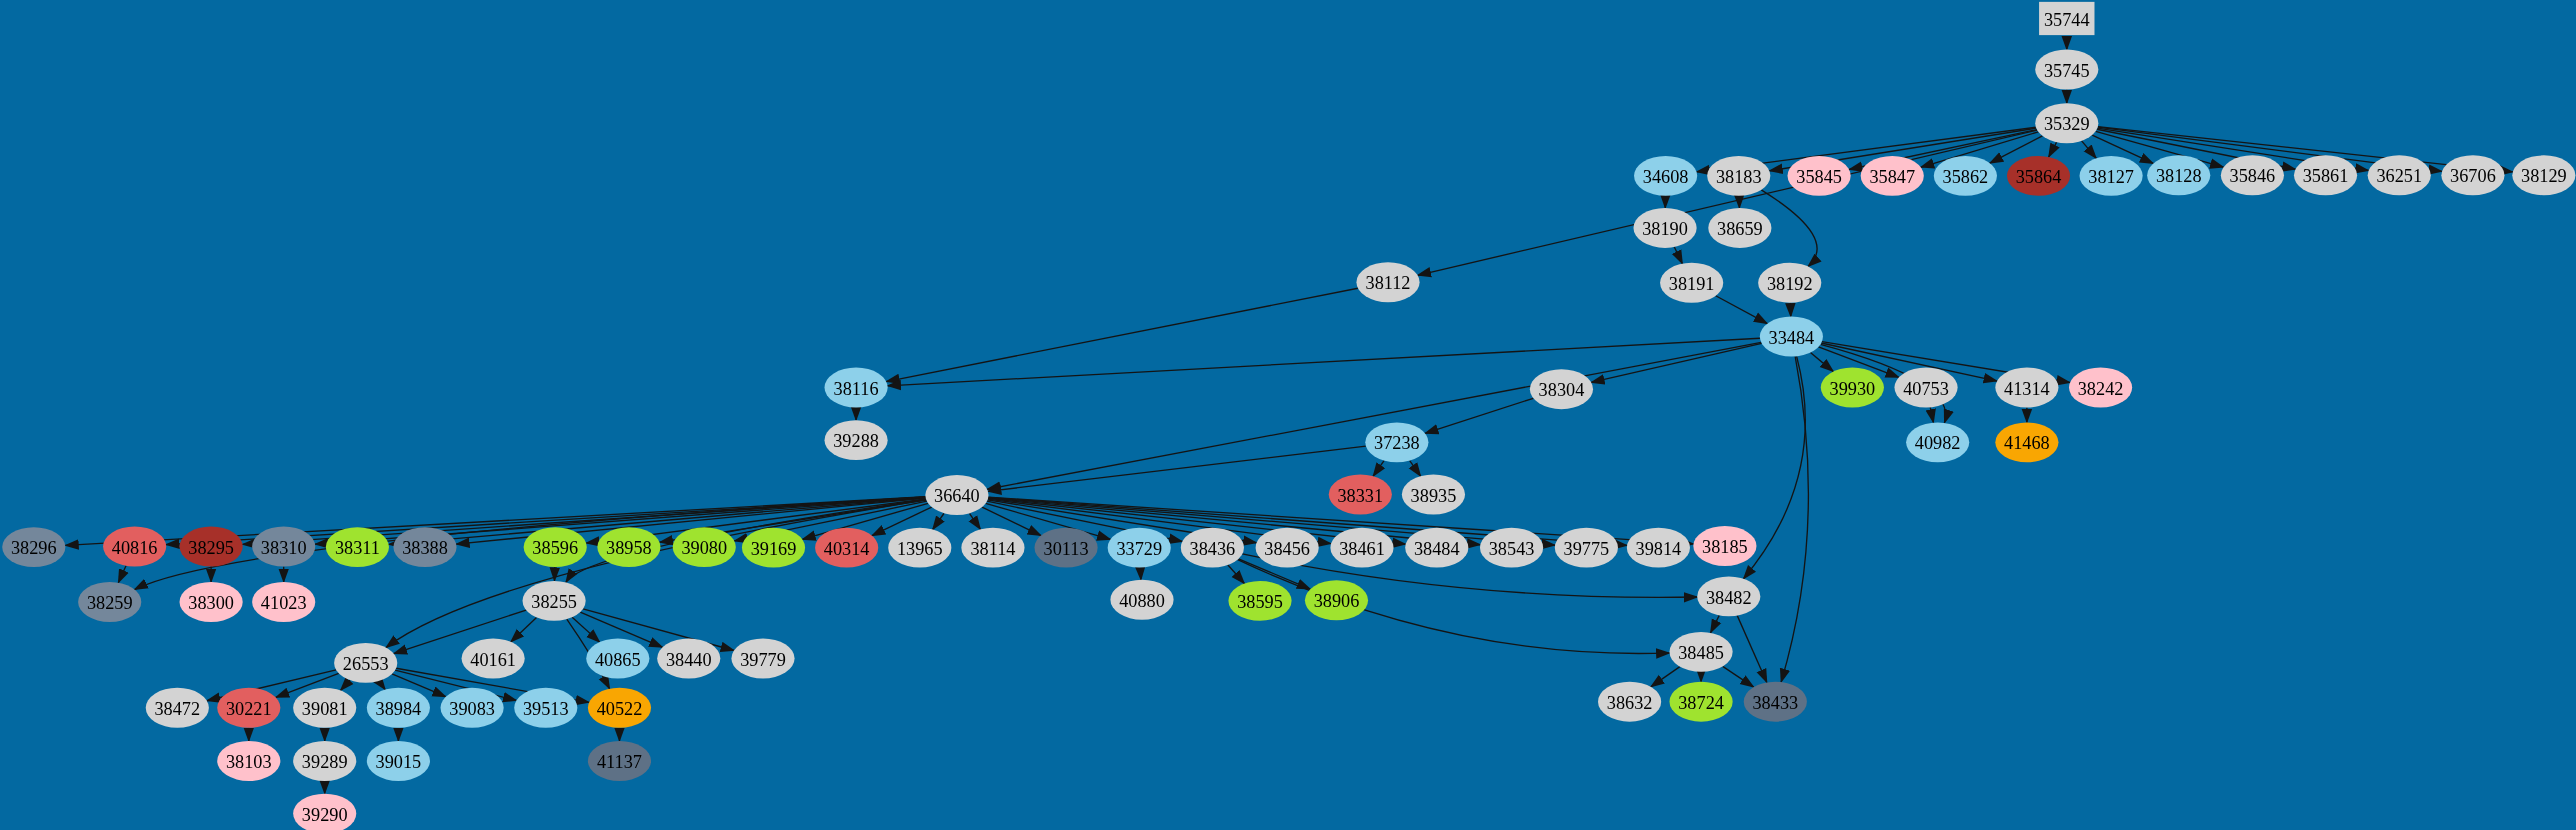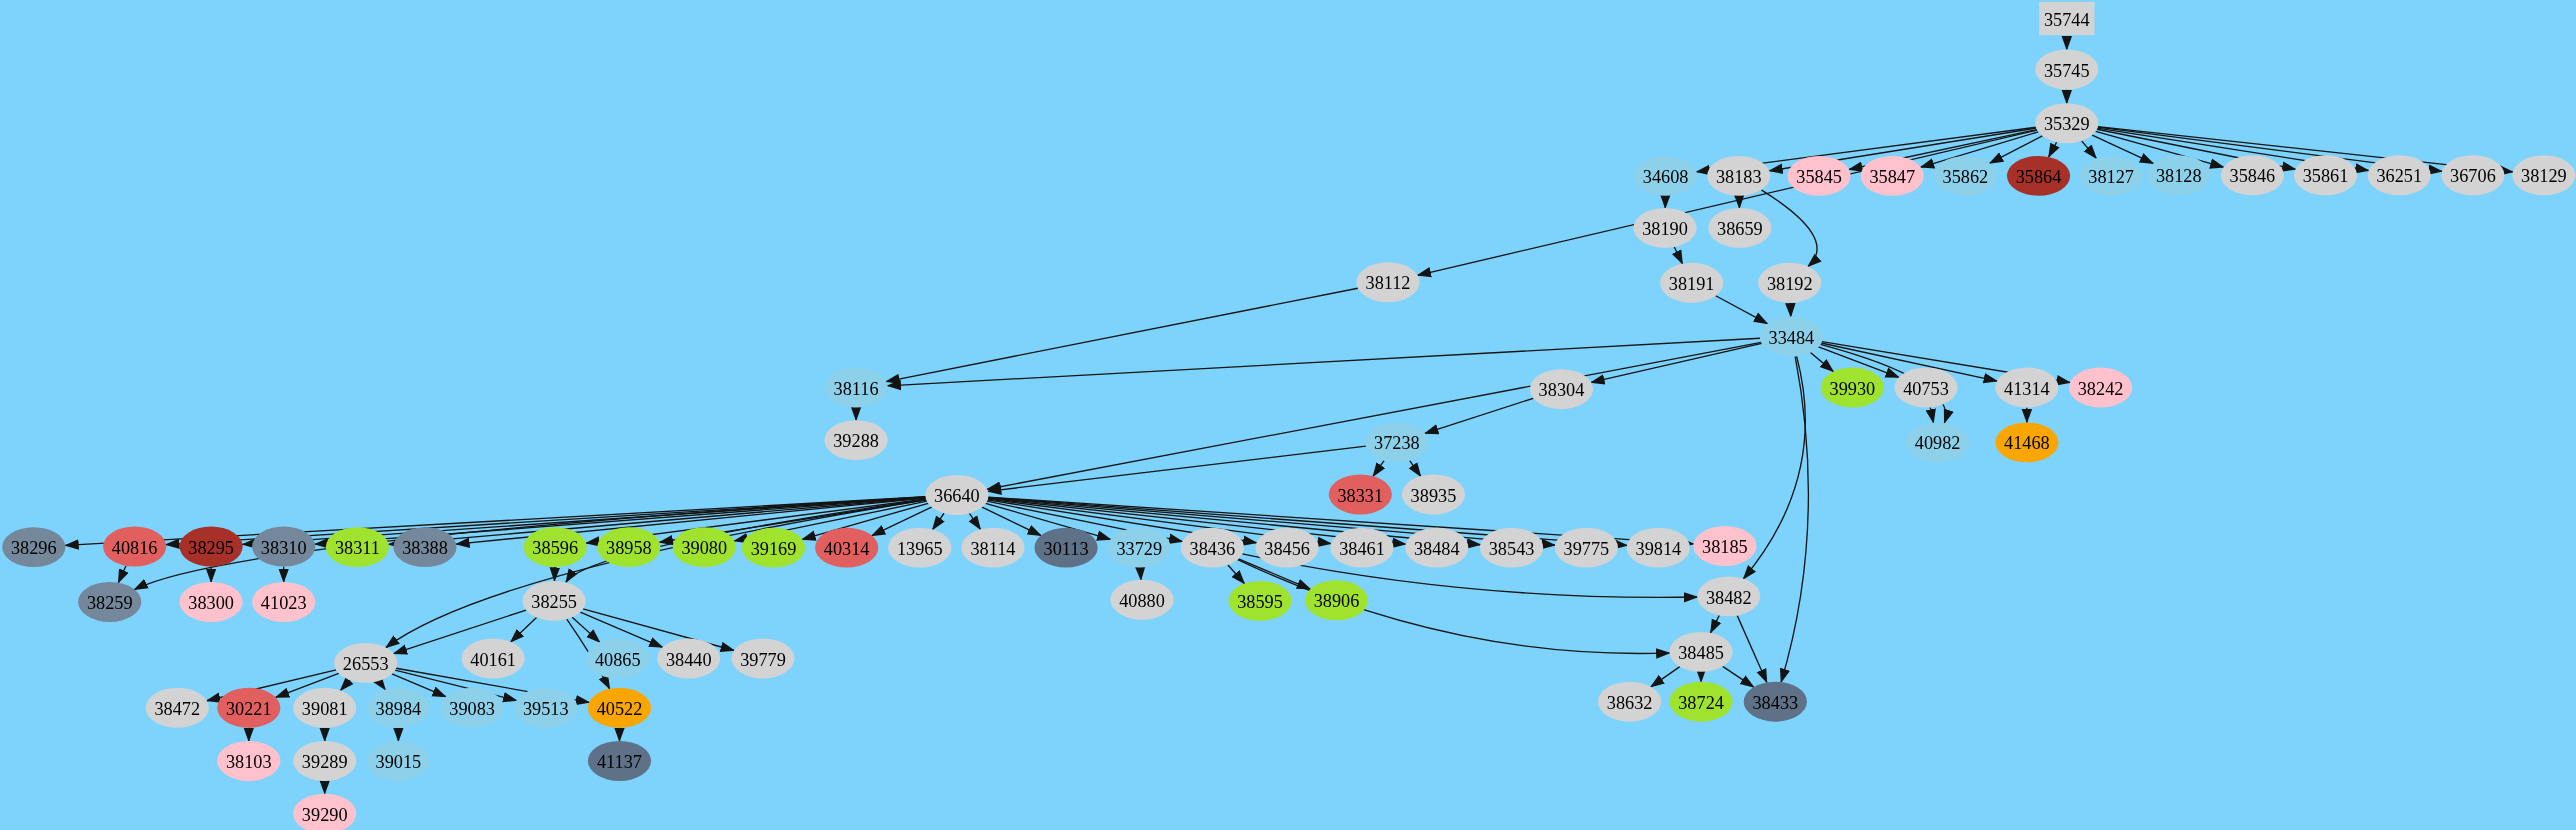--- a/index.html
+++ b/index.html
@@ -1,16 +1,16 @@
 <!DOCTYPE html>
 <html style="font-size:8.9px"><head>
 <meta charset="utf-8">
 <style>
   html,body{margin:0;padding:0;background:#ffffff;}
-  .stage{position:relative;width:2576px;height:831px;background:#7dd3fc;overflow:hidden;}
+  .stage{position:relative;width:2576px;height:831px;background:#0369a1;overflow:hidden;}
   svg{display:block;}
   text.node-label{font-family:"Liberation Serif","DejaVu Serif",serif;font-size:33px;fill:#000000;
     text-anchor:middle;dominant-baseline:central;}
   path.edge{fill:none;}
 </style>
 </head>
 <body>
 
 <div class="stage">
   <svg id="graph-svg" width="2576" height="831" viewBox="0 0 4649 1499" xmlns="http://www.w3.org/2000/svg">

